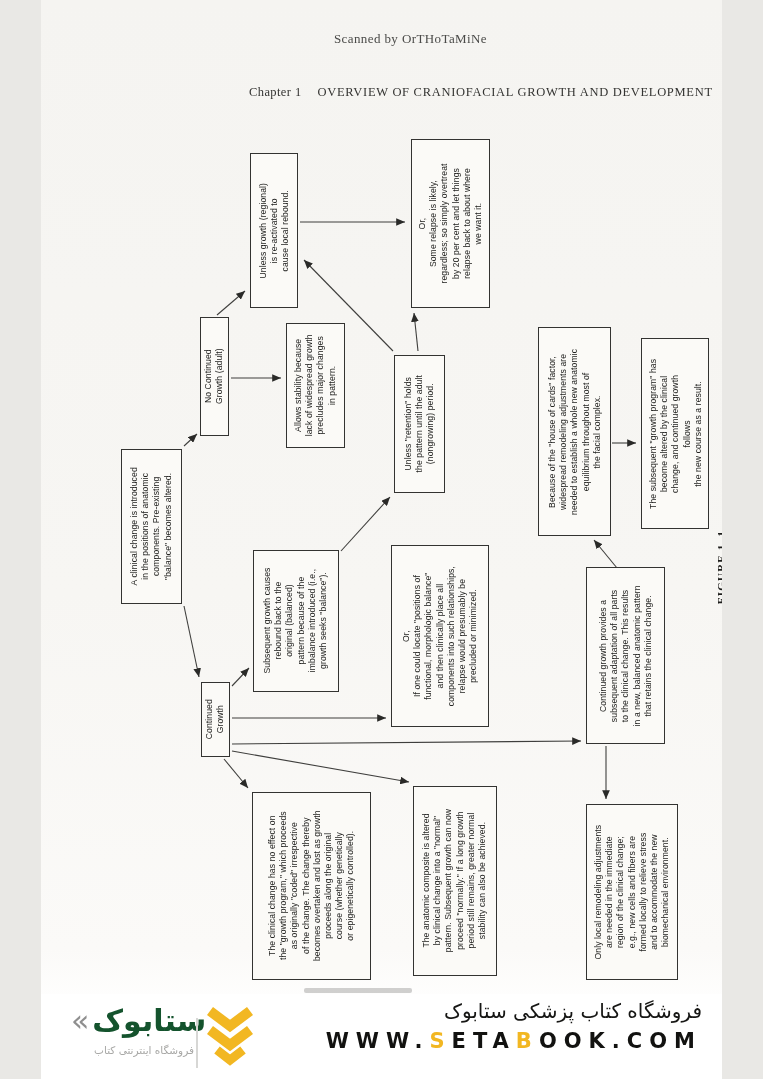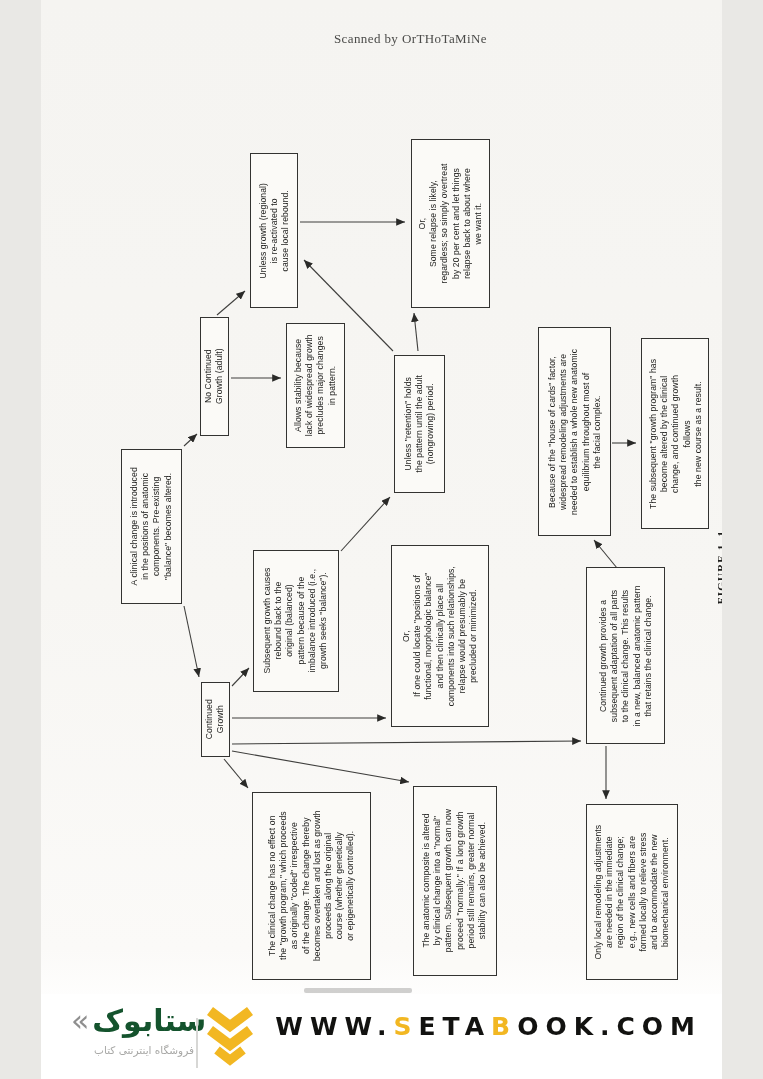--- a/index.html
+++ b/index.html
@@ -31,31 +31,37 @@
   .footer{position:absolute;left:0;right:0;top:994px;height:85px;background:#ffffff;}
   .logo{position:absolute;left:30px;top:10px;width:125px;}
   .logo-row{display:flex;align-items:center;}
   .guillemet{font-size:30px;color:#8f8f8f;font-family:"DejaVu Sans",sans-serif;line-height:1;margin-right:3px;}
   .brand-fa{font-size:30px;font-weight:bold;color:#14532d;font-family:"DejaVu Sans",sans-serif;line-height:1.1;direction:rtl;}
   .tagline-fa{margin-top:7px;font-size:10.5px;color:#a8a8a6;font-family:"DejaVu Sans",sans-serif;direction:rtl;text-align:right;padding-right:2px;}
   .logo-divider{position:absolute;left:155px;top:24px;width:2px;height:50px;background:#d7d7d5;}
   .rank{position:absolute;left:164px;top:12px;}
   .footer-right{position:absolute;right:20px;top:5px;text-align:right;}
   .store-name{font-size:20px;color:#161614;font-family:"DejaVu Sans",sans-serif;direction:rtl;}
-  .website{margin-top:13px;font-family:"DejaVu Sans",sans-serif;font-weight:bold;font-size:25px;
+  .website{margin-top:6px;font-family:"DejaVu Sans",sans-serif;font-weight:bold;font-size:21px;
        letter-spacing:7px;color:#121210;white-space:nowrap;}
   .gold{color:#F2B722;}
 </style>
 </head>
 <body>
 
 <div class="page">
 
   <div class="scan-credit">Scanned by OrTHoTaMiNe</div>
 
+  <div class="chapter">
+    <span>Chapter 1</span>
+    <span class="title">OVERVIEW OF CRANIOFACIAL GROWTH AND DEVELOPMENT</span>
+    <span class="sep">/</span>
+    <span class="pnum">3</span>
+  </div>
 
   <svg class="arrows" width="763" height="1079">
     <defs>
       <marker id="ah" markerWidth="9" markerHeight="7" refX="8" refY="3.5" orient="auto">
         <path d="M0,0 L8,3.5 L0,7 Z" fill="#2a2a28"></path>
       </marker>
     </defs>
     <line x1="259" y1="222" x2="364" y2="222" marker-end="url(#ah)"></line>
     <line x1="176" y1="315" x2="204" y2="291" marker-end="url(#ah)"></line>
     <line x1="352" y1="351" x2="263" y2="260" marker-end="url(#ah)"></line>
@@ -192,19 +198,20 @@
       </div>
       <div class="tagline-fa">فروشگاه اینترنتی کتاب</div>
     </div>
     <div class="logo-divider"></div>
     <svg class="rank" width="50" height="64" viewBox="0 0 50 64">
       <path d="M5 5 L25 20 L45 5" stroke="#F2B722" stroke-width="10" fill="none"></path>
       <path d="M5 24 L25 39 L45 24" stroke="#F2B722" stroke-width="10" fill="none"></path>
       <path d="M12 44 L25 54 L38 44" stroke="#F2B722" stroke-width="9" fill="none"></path>
     </svg>
     <div class="footer-right">
+      <div class="store-name">فروشگاه کتاب پزشکی ستابوک</div>
       <div class="website">
         <span>WWW.</span><span class="gold">S</span><span>ETA</span><span class="gold">B</span><span>OOK.COM</span>
       </div>
     </div>
   </div>
 
 </div>
 
 </body></html>

